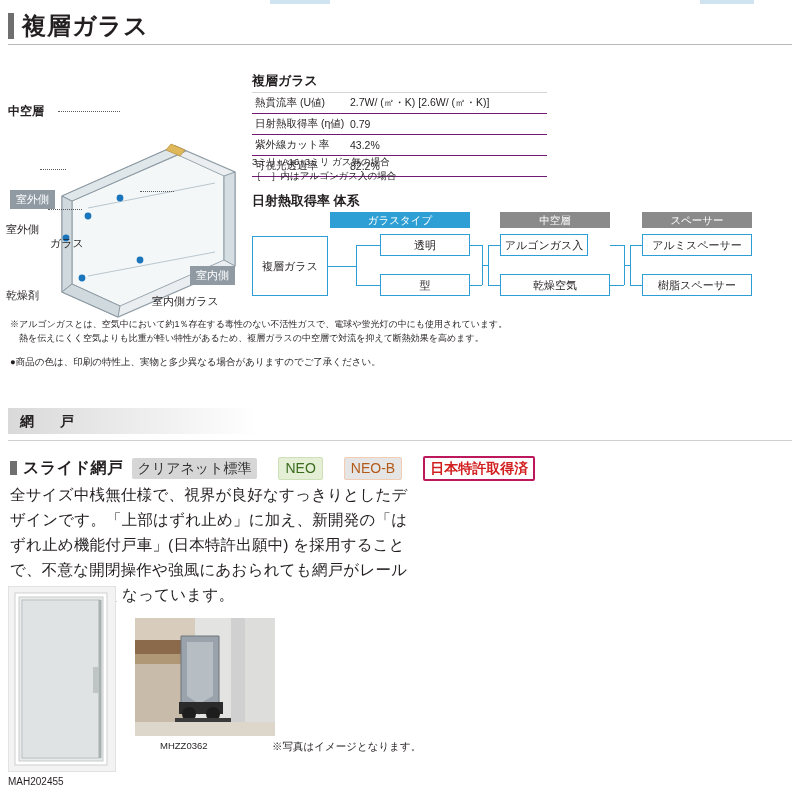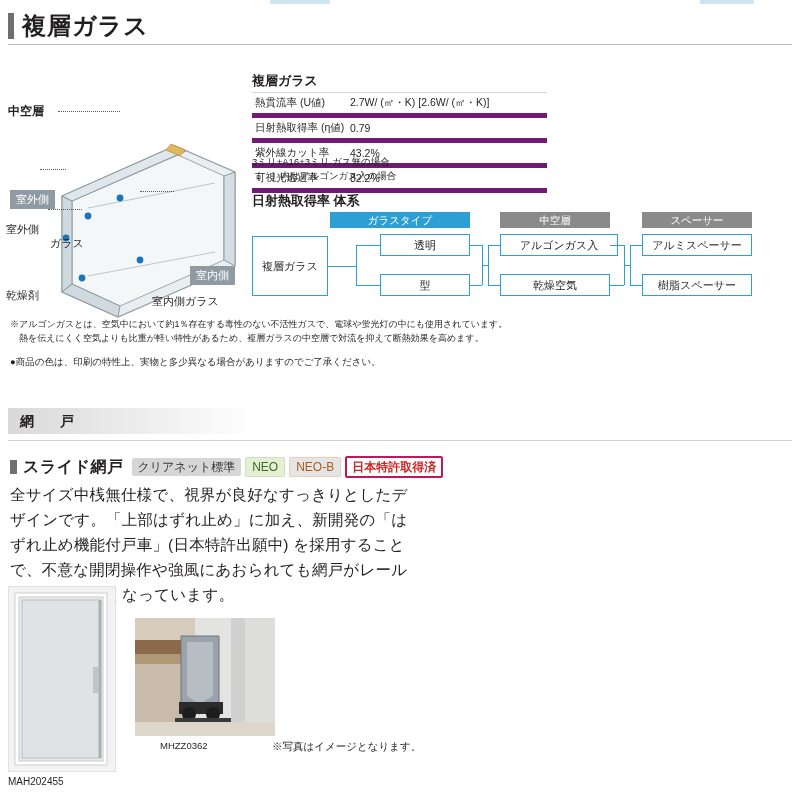--- a/index.html
+++ b/index.html
@@ -50,21 +50,21 @@
   
   .spec-title {
     position: absolute; left: 252px; top: 72px;
     font-size: 13px; font-weight: bold;
   }
   table.spec {
     position: absolute; left: 252px; top: 92px; width: 295px;
     border-collapse: collapse; font-size: 10.5px;
   }
   table.spec td {
-    border-bottom: 5px solid #701a75;
+    border-bottom: 1px solid #701a75;
     padding: 3px 2px 3px 3px;
     color: #231f20;
   }
   table.spec tr:first-child td { border-top: 1px solid #d4d4d4; }
   table.spec td.k { width: 95px; }
   .spec-note {
     position: absolute; left: 252px; top: 155px;
     font-size: 9.5px; line-height: 1.45; color: #231f20;
   }
 
@@ -108,21 +108,21 @@
     font-size: 14px; font-weight: bold; letter-spacing: 6px;
   }
   .sec-rule {
     position: absolute; left: 8px; top: 440px; width: 784px; height: 1px; background: #d0d0d0;
   }
 
   .sub-row { position: absolute; left: 10px; top: 456px; display: flex; align-items: center; }
   .sub-mark { width: 7px; height: 14px; background: #6f6f6f; margin-right: 6px; }
   .sub-title { font-size: 16px; font-weight: bold; letter-spacing: .5px; margin-right: 8px; }
   .chip {
-    font-size: 12px; padding: 2px 6px; margin-right: 4px; border-radius: 2px;
+    font-size: 14px; padding: 2px 6px; margin-right: 21px; border-radius: 2px;
     display: inline-block; line-height: 1.2;
   }
   .chip-gray { background: #d6d6d6; color: #333; }
   .chip-green { background: #e4efd6; color: #3b6b1f; border: 1px solid #cfe0b8; }
   .chip-orange { background: #e5e5e5; color: #b35a1b; border: 1px solid #f3cdb3; }
   .chip-patent {
     background: #ffffff; color: #d21f1f; border: 2px solid #be185d; font-weight: bold;
     padding: 2px 5px;
   }
 
@@ -239,21 +239,21 @@
 
     <div class="hdr blue" style="left:78px;top:0;width:140px;">ガラスタイプ</div>
     <div class="hdr gray" style="left:248px;top:0;width:110px;">中空層</div>
     <div class="hdr gray" style="left:390px;top:0;width:110px;">スペーサー</div>
 
     <div class="box" style="left:0px;top:24px;width:76px;height:60px;">複層ガラス</div>
 
     <div class="box" style="left:128px;top:22px;width:90px;height:22px;">透明</div>
     <div class="box" style="left:128px;top:62px;width:90px;height:22px;">型</div>
 
-    <div class="box" style="left:248px;top:22px;width:118px;height:22px;">アルゴンガス入</div>
+    <div class="box" style="left:248px;top:22px;width:88px;height:22px;">アルゴンガス入</div>
     <div class="box" style="left:248px;top:62px;width:110px;height:22px;">乾燥空気</div>
 
     <div class="box" style="left:390px;top:22px;width:110px;height:22px;">アルミスペーサー</div>
     <div class="box" style="left:390px;top:62px;width:110px;height:22px;">樹脂スペーサー</div>
 
     <div class="ln h" style="left:76px;top:54px;width:28px;"></div>
     <div class="ln v" style="left:104px;top:33px;height:40px;"></div>
     <div class="ln h" style="left:104px;top:33px;width:24px;"></div>
     <div class="ln h" style="left:104px;top:73px;width:24px;"></div>
 

